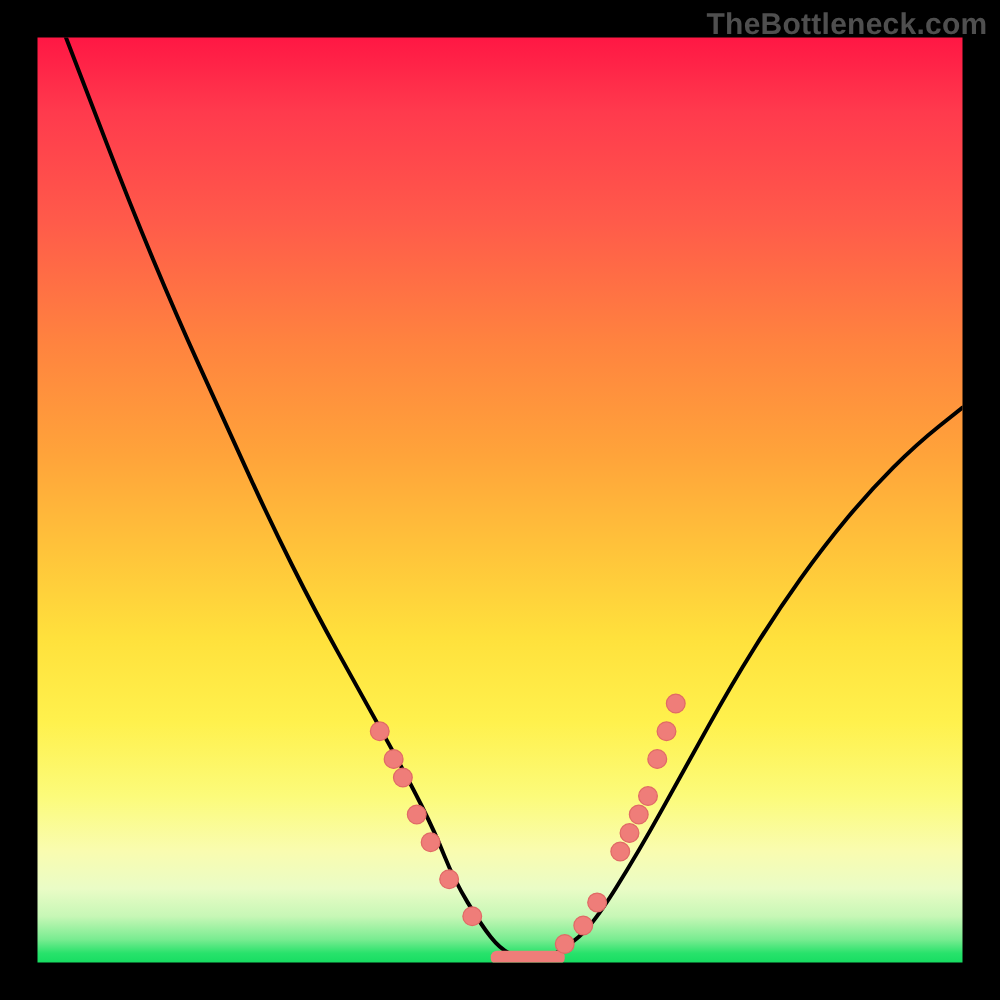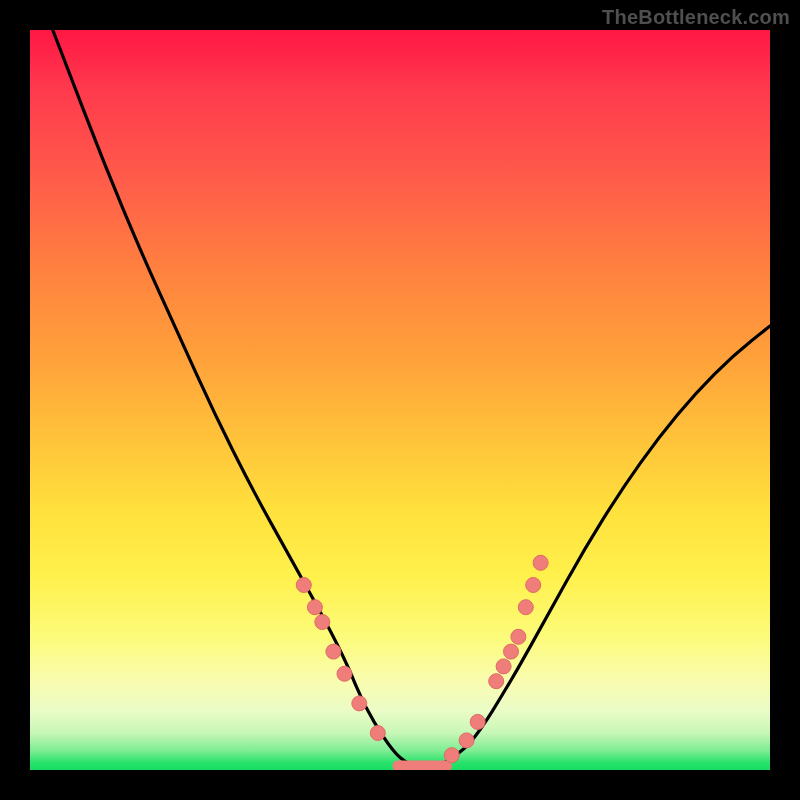--- a/index.html
+++ b/index.html
@@ -43,21 +43,21 @@
       #79ec91 97.5%,
       #28e26b 99%,
       #17dd62 100%
     );
   }
   .watermark {
     position: absolute;
     top: 6px;
     right: 10px;
     color: #4f4f4f;
-    font-size: 20px;
+    font-size: 24px;
     font-weight: 600;
     letter-spacing: 0.2px;
   }
   svg.curve {
     position: absolute;
     left: 0;
     top: 0;
   }
 </style>
 </head>

